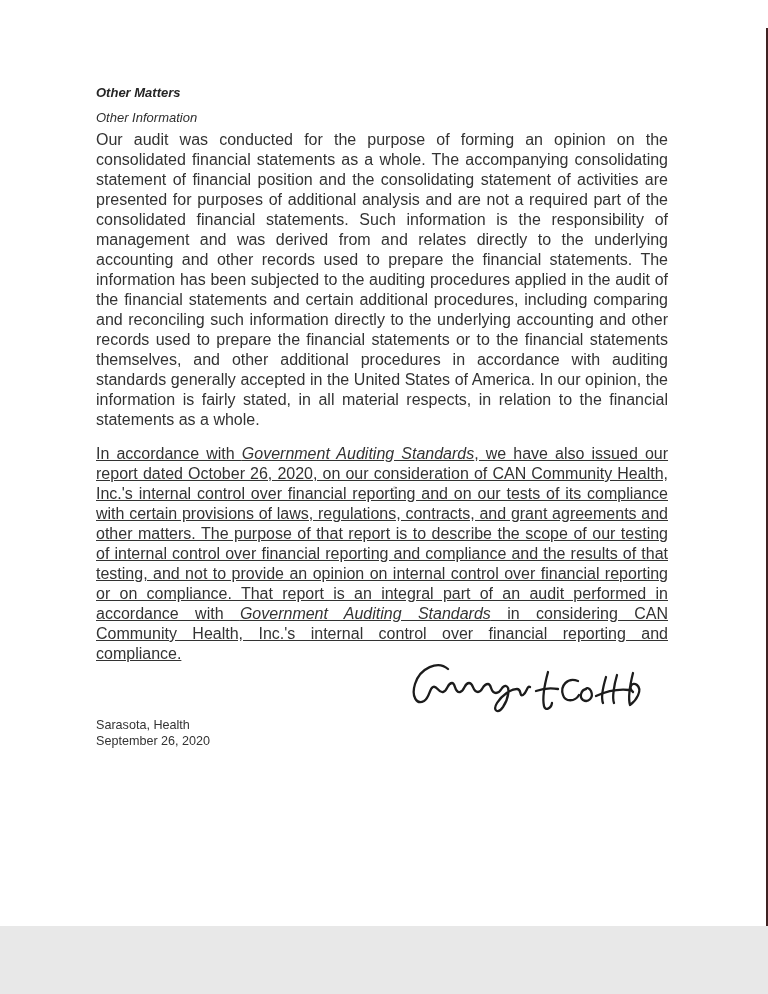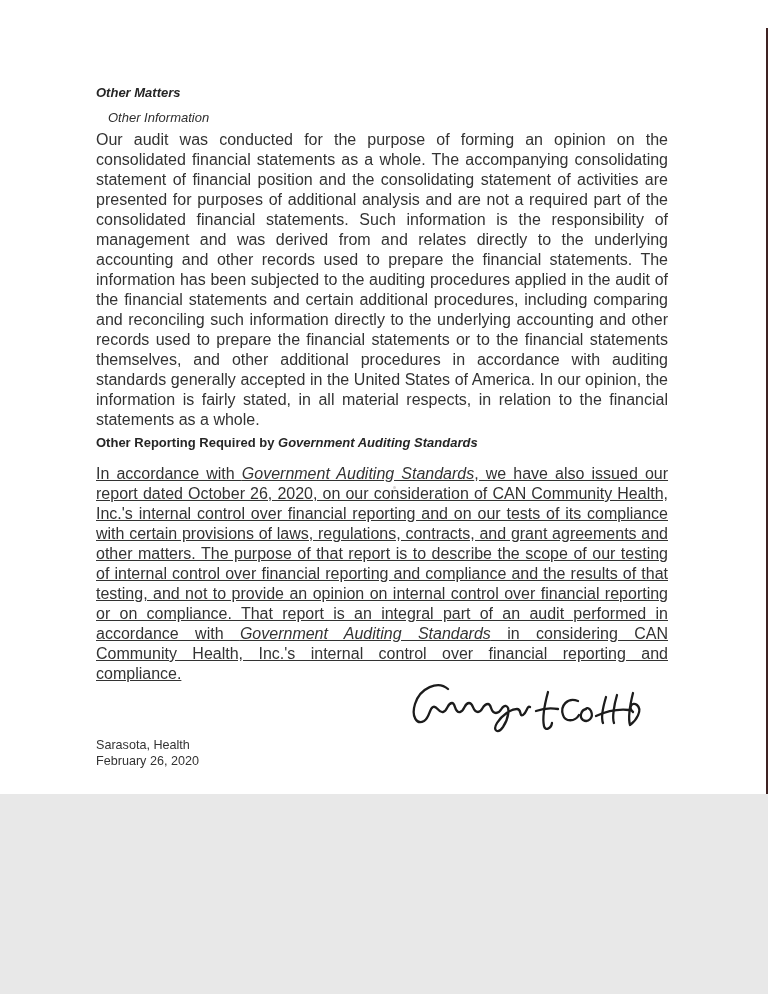--- a/index.html
+++ b/index.html
@@ -1,18 +1,18 @@
 <!DOCTYPE html>
 <html><head>
 <meta charset="utf-8">
 <style>
   html,body{margin:0;padding:0;background:#e8e8e8;}
   .page{
     position:relative;
-    width:768px;height:794px;
+    width:768px;height:926px;
     background:#ffffff;
     overflow:hidden;
     font-family:"Liberation Sans","DejaVu Sans",sans-serif;
     color:#2e2e2e;
   }
   
   .edge-strip{
     position:absolute;
     right:0; top:28px; bottom:0;
     width:2px;
@@ -31,21 +31,21 @@
     width:576px;
   }
   .h-bold-italic{
     font-size:13px; line-height:14px;
     font-weight:bold; font-style:italic;
     margin:0; color:#262626;
   }
   .h-italic{
     font-size:13px; line-height:14px;
     font-weight:normal; font-style:italic;
-    margin:11px 0 0 12px; color:#2e2e2e;
+    margin:11px 0 0 0; color:#2e2e2e;
   }
   .h-bold{
     font-size:13px; line-height:14px;
     font-weight:bold; font-style:normal;
     margin:6px 0 0 0; color:#262626;
   }
   .h-bold .bi{font-style:italic;}
   p.body{
     font-size:16px; line-height:20px;
     text-align:justify;
@@ -86,21 +86,20 @@
   <div class="speck"></div>
 
   <div class="content">
 
     <h1 class="h-bold-italic">Other Matters</h1>
 
     <h2 class="h-italic">Other Information</h2>
 
     <p class="body">Our audit was conducted for the purpose of forming an opinion on the consolidated financial statements as a whole. The accompanying consolidating statement of financial position and the consolidating statement of activities are presented for purposes of additional analysis and are not a required part of the consolidated financial statements.  Such information is the responsibility of management and was derived from and relates directly to the underlying accounting and other records used to prepare the financial statements. The information has been subjected to the auditing procedures applied in the audit of the financial statements and certain additional procedures, including comparing and reconciling such information directly to the underlying accounting and other records used to prepare the financial statements or to the financial statements themselves, and other additional procedures in accordance with auditing standards generally accepted in the United States of America. In our opinion, the information is fairly stated, in all material respects, in relation to the financial statements as a whole.</p>
 
-    <h3 class="h-bold"><span>Other Reporting Required by </span><span class="bi">Government Auditing Standards</span></h3>
 
     <p class="body second"><span>In accordance with </span><span class="i">Government Auditing Standards</span><span>, we have also issued our report dated October 26, 2020, on our consideration of CAN Community Health, Inc.'s internal control over financial reporting and on our tests of its compliance with certain provisions of laws, regulations, contracts, and grant agreements and other matters. The purpose of that report is to describe the scope of our testing of internal control over financial reporting and compliance and the results of that testing, and not to provide an opinion on internal control over financial reporting or on compliance. That report is an integral part of an audit performed in accordance with </span><span class="i">Government Auditing Standards</span><span> in considering CAN Community Health, Inc.'s internal control over financial reporting and compliance.</span></p>
 
     <div class="signature" title="Cavanaugh &amp; Co LLP">
       <svg width="244" height="62" viewBox="0 0 244 62">
 
         <path class="sig-stroke" d="M 40,9
           C 30,0 12,8 7,24
           C 3,37 9,45 16,41
           C 22,37 21,29 25,27
@@ -136,17 +135,17 @@
         <path class="sig-stroke" d="M 188,36 C 199,31 212,29 221,30"></path>
         <path class="sig-stroke" d="M 225,13
           C 222,25 220,38 222,45
           C 228,41 235,30 229,25
           C 224,21 220,28 225,32"></path>
       </svg>
     </div>
 
     <div class="closing">
       <div>Sarasota, Health</div>
-      <div>February 26, 2020</div>
+      <div>September 26, 2020</div>
     </div>
 
   </div>
 </div>
 
 </body></html>

